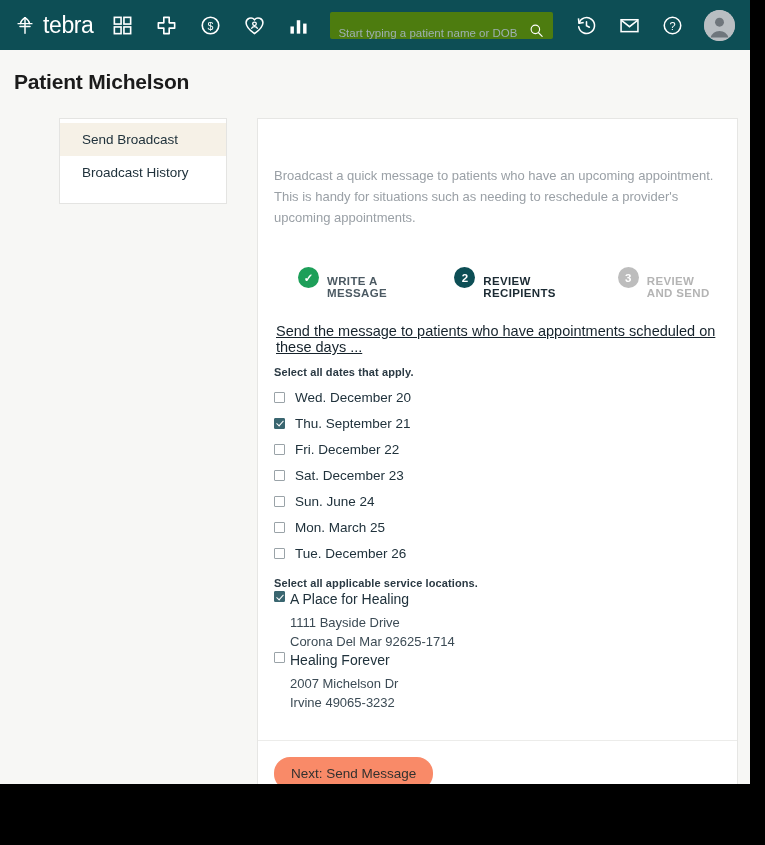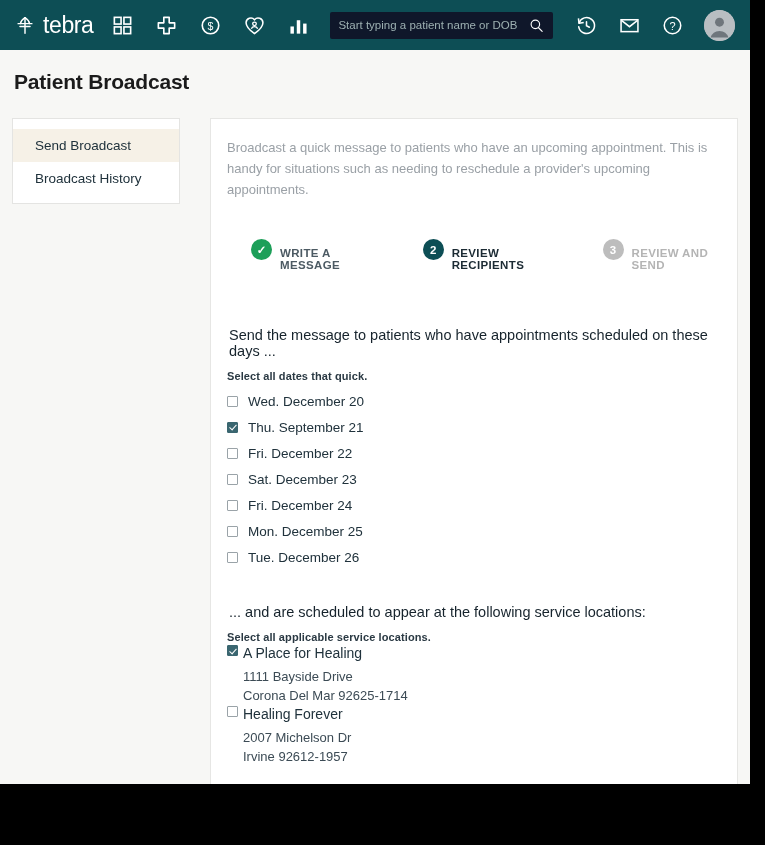--- a/index.html
+++ b/index.html
@@ -31,23 +31,23 @@
   .brand-text {
     color: #ffffff; font-size: 23px; letter-spacing: -0.4px;
     font-weight: 400; line-height: 1;
   }
   .nav-icons { display: flex; align-items: center; gap: 21px; margin-right: 20px; }
   .nav-ico { width: 23px; height: 23px; display: block; cursor: pointer; }
 
   .search-wrap {
     position: relative;
     width: 223px; height: 27px;
-    background: #0f172a;
+    background: #4d7c0f;
     border-radius: 2px;
-    display: flex; align-items: center;
+    display: flex; align-items: flex-end;
     padding: 0 8px;
   }
   .search-input {
     flex: 1; border: 0; background: transparent; outline: none;
     color: #cfd8d8; font-size: 11.5px;
     font-family: "Liberation Sans", sans-serif;
   }
   .search-input::placeholder { color: #9db0b1; }
   .search-ico { width: 17px; height: 17px; flex: none; cursor: pointer; }
 
@@ -65,22 +65,23 @@
     padding: 0 0 0 14px; letter-spacing: -0.2px;
   }
 
   .layout { display: flex; gap: 0; padding: 24px 12px 0 12px; }
 
   
   .sidebar {
     width: 168px; flex: none;
     background: #ffffff;
     border: 1px solid #e4e4e2;
-    padding: 10px 0;
+    padding: 4px 0;
     height: 86px;
+    margin-left: 47px;
   }
   .side-item {
     font-size: 13.5px; color: #20323c;
     padding: 9px 0 9px 22px;
     cursor: pointer;
   }
   .side-item.active { background: #f6f1e7; }
 
   
   .card {
@@ -92,20 +93,21 @@
   }
   .card-head {
     padding: 16px 16px 14px 16px;
     border-bottom: 1px solid #ececea;
     font-size: 15.5px; font-weight: bold; color: #12202a;
   }
   .card-body { padding: 18px 16px 6px 16px; }
   .lede {
     font-size: 13px; color: #9aa0a6; line-height: 1.62;
     max-width: 495px;
+    margin-top: 28px;
   }
 
   
   .steps { display: flex; align-items: center; margin: 28px 0 0 24px; gap: 0; }
   .step { display: flex; align-items: center; gap: 8px; }
   .step + .step { margin-left: 53px; }
   .badge {
     width: 21px; height: 21px; border-radius: 50%;
     display: flex; align-items: center; justify-content: center;
     font-size: 11.5px; font-weight: bold; color: #ffffff; flex: none;
@@ -115,22 +117,22 @@
   .badge.todo { background: #bdbdbd; }
   .step-label {
     font-size: 11.5px; letter-spacing: 0.35px; font-weight: bold; margin-top: 19px;
   }
   .step-label.done { color: #4c5a63; }
   .step-label.current { color: #1b2a33; }
   .step-label.todo { color: #b4b4b4; }
 
   
   .q {
-    margin: 56px 0 0 2px;
-    font-size: 14.5px; color: #16232c;
+    margin: 24px 0 0 2px;
+    font-size: 14.5px; color: #16232c; text-decoration: underline;
   }
   .hint {
     margin-top: 11px;
     font-size: 11px; font-weight: bold; color: #2a3943;
     letter-spacing: 0.1px;
   }
 
   .opt-list { margin-top: 6px; }
   .opt {
     display: flex; align-items: center; gap: 10px;
@@ -253,21 +255,21 @@
       </svg>
       <svg class="avatar" viewBox="0 0 32 32">
         <circle cx="16" cy="16" r="16" fill="#b9bec2"></circle>
         <circle cx="16" cy="12.6" r="4.6" fill="#6f767c"></circle>
         <path d="M6.8 28.5 a9.6 9.6 0 0 1 18.4 0 z" fill="#6f767c"></path>
       </svg>
     </div>
   </div>
 
   <div class="page">
-    <div class="page-title">Patient Broadcast</div>
+    <div class="page-title">Patient Michelson</div>
 
     <div class="layout">
 
       <div class="sidebar">
         <div class="side-item active">
           <span>Send Broadcast</span>
         </div>
         <div class="side-item">
           <span>Broadcast History</span>
         </div>
@@ -289,72 +291,71 @@
               <div class="badge current">2</div>
               <div class="step-label current">REVIEW RECIPIENTS</div>
             </div>
             <div class="step">
               <div class="badge todo">3</div>
               <div class="step-label todo">REVIEW AND SEND</div>
             </div>
           </div>
 
           <div class="q">Send the message to patients who have appointments scheduled on these days ...</div>
-          <div class="hint">Select all dates that quick.</div>
+          <div class="hint">Select all dates that apply.</div>
 
           <div class="opt-list">
             <div class="opt">
               <span class="cb"></span>
               <span class="opt-label">Wed. December 20</span>
             </div>
             <div class="opt">
               <span class="cb checked"></span>
               <span class="opt-label">Thu. September 21</span>
             </div>
             <div class="opt">
               <span class="cb"></span>
               <span class="opt-label">Fri. December 22</span>
             </div>
             <div class="opt">
               <span class="cb"></span>
               <span class="opt-label">Sat. December 23</span>
             </div>
             <div class="opt">
               <span class="cb"></span>
-              <span class="opt-label">Fri. December 24</span>
-            </div>
-            <div class="opt">
-              <span class="cb"></span>
-              <span class="opt-label">Mon. December 25</span>
+              <span class="opt-label">Sun. June 24</span>
+            </div>
+            <div class="opt">
+              <span class="cb"></span>
+              <span class="opt-label">Mon. March 25</span>
             </div>
             <div class="opt">
               <span class="cb"></span>
               <span class="opt-label">Tue. December 26</span>
             </div>
           </div>
 
-          <div class="q2">... and are scheduled to appear at the following service locations:</div>
           <div class="hint">Select all applicable service locations.</div>
 
           <div class="loc">
             <div>
               <div class="loc-head">
                 <span class="cb checked"></span>
                 <span class="loc-name">A Place for Healing</span>
               </div>
               <div class="loc-line">1111 Bayside Drive</div>
               <div class="loc-line">Corona Del Mar 92625-1714</div>
             </div>
             <div>
               <div class="loc-head">
                 <span class="cb"></span>
                 <span class="loc-name">Healing Forever</span>
               </div>
               <div class="loc-line">2007 Michelson Dr</div>
-              <div class="loc-line">Irvine 92612-1957</div>
+              <div class="loc-line">Irvine 49065-3232</div>
             </div>
           </div>
         </div>
 
         <div class="card-foot">
           <button class="btn-primary">Next: Send Message</button>
 
         </div>
 
       </div>

